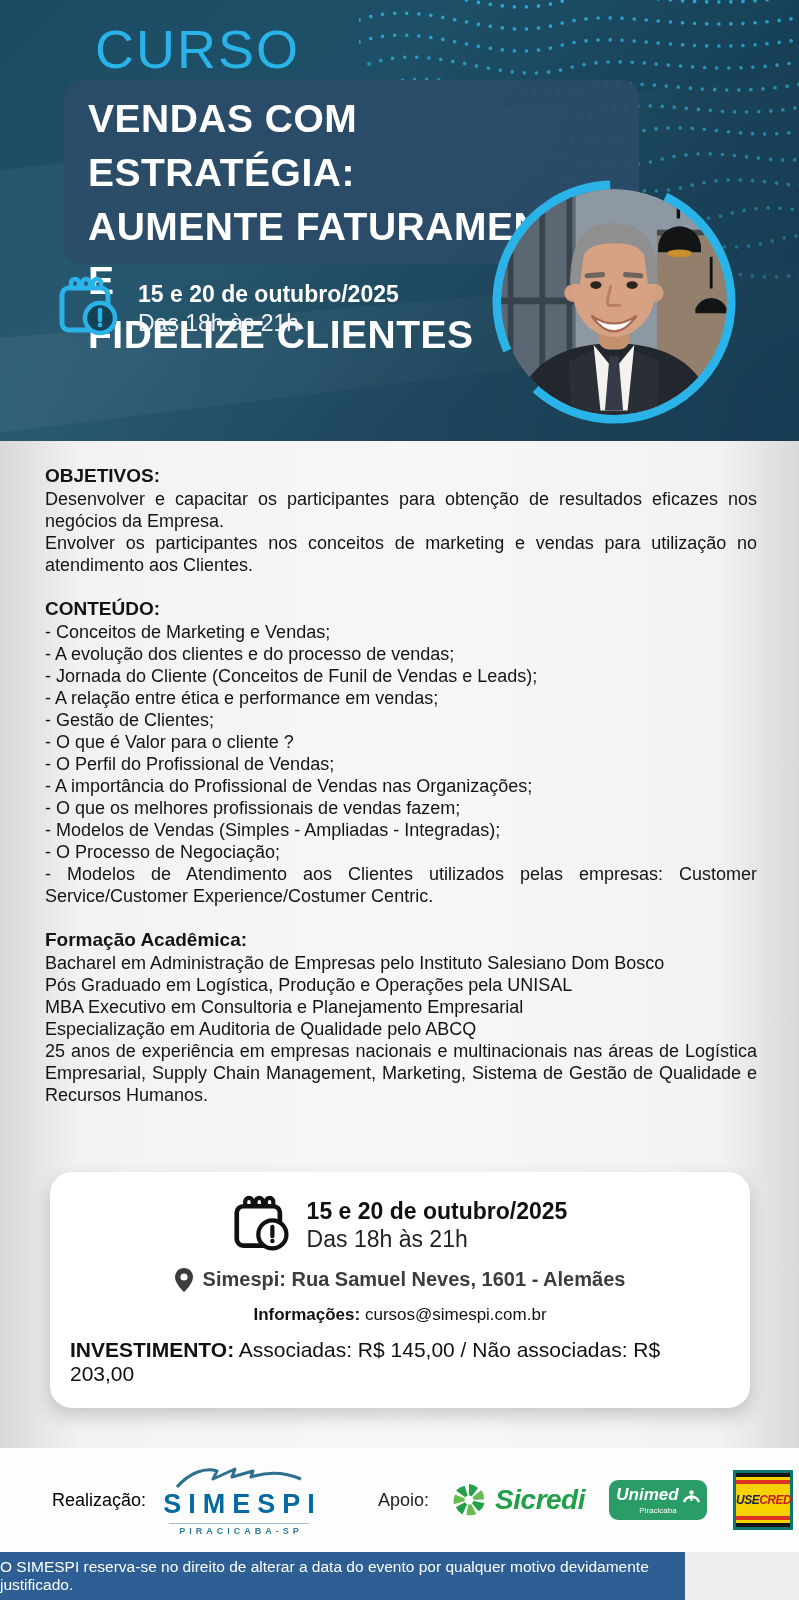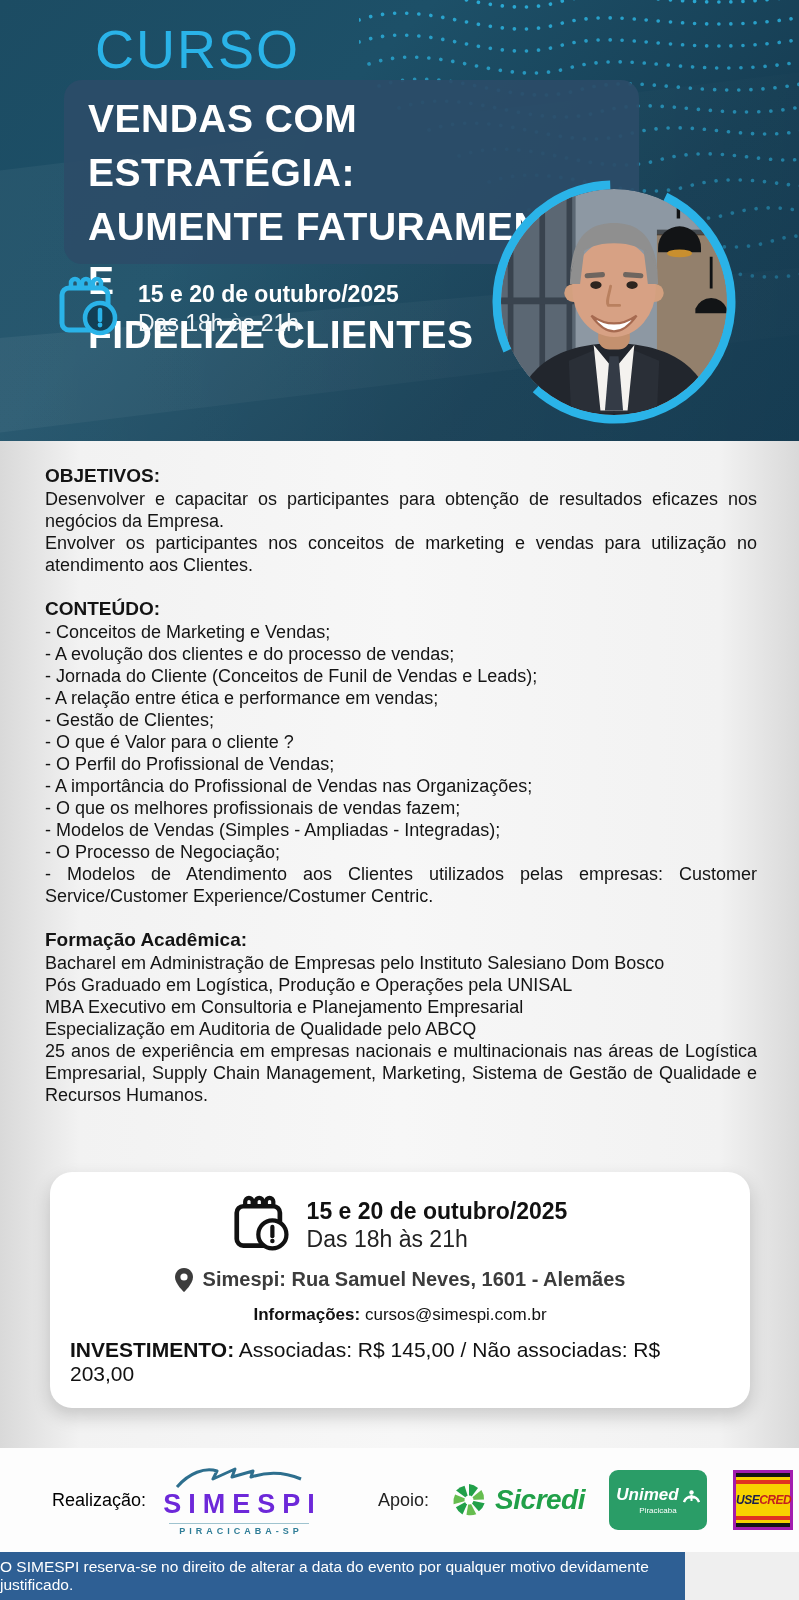--- a/index.html
+++ b/index.html
@@ -56,31 +56,31 @@
   .card-info b{font-weight:bold;}
   .card-invest{font-size:21px;color:#111;}
   .card-invest b{font-weight:bold;}
 
   
   .footer{position:absolute;left:0;top:1448px;width:799px;height:104px;background:#fdfdfd;
     display:flex;align-items:center;}
   .realiza-label{margin-left:52px;font-size:18px;color:#000000;}
   .simespi{margin-left:18px;display:flex;flex-direction:column;align-items:center;width:150px;}
   .simespi-wave{width:128px;height:26px;margin-bottom:-2px;}
-  .simespi-name{font-size:27px;font-weight:bold;color:#6d28d9;letter-spacing:7px;text-indent:7px;}
+  .simespi-name{font-size:27px;font-weight:bold;color:#0369a1;letter-spacing:7px;text-indent:7px;}
   .simespi-sub{margin-top:3px;border-top:1.5px solid #9fc3cf;padding:2px 6px 0 6px;
     font-size:9px;letter-spacing:4px;text-indent:4px;color:#2f7d97;font-weight:bold;}
   .apoio-label{margin-left:64px;font-size:18px;color:#222;}
   .sicredi{margin-left:22px;display:flex;align-items:center;gap:8px;}
   .sicredi-name{font-size:28px;font-weight:bold;font-style:italic;color:#21a049;letter-spacing:-.5px;}
-  .unimed{margin-left:24px;width:98px;height:60px;background:#2a9d67;border-radius:9px;
+  .unimed{margin-left:24px;width:98px;height:40px;background:#2a9d67;border-radius:9px;
     display:flex;flex-direction:column;align-items:center;justify-content:center;color:#fff;}
   .unimed-top{display:flex;align-items:center;gap:4px;font-size:17px;font-weight:bold;font-style:italic;}
   .unimed-sub{font-size:8px;margin-top:1px;}
-  .usecred{margin-left:26px;width:60px;height:60px;background:#f8d200;border:3px solid #a21caf;
+  .usecred{margin-left:26px;width:60px;height:60px;background:#f8d200;border:3px solid #0f766e;
     box-sizing:border-box;display:flex;flex-direction:column;justify-content:space-between;}
   .uc-stripes{height:11px;display:flex;flex-direction:column;justify-content:space-between;}
   .uc-black{height:4px;background:#141414;}
   .uc-red{height:4px;background:#e03222;}
   .uc-text{text-align:center;font-size:12px;font-weight:bold;font-style:italic;letter-spacing:-.5px;}
   .uc-use{color:#1b1f4e;} .uc-cred{color:#c3201f;}
 
   
   .bottombar{position:absolute;left:0;top:1552px;width:685px;height:48px;background:#2e5f94;
     display:flex;align-items:center;justify-content:flex-end;}

